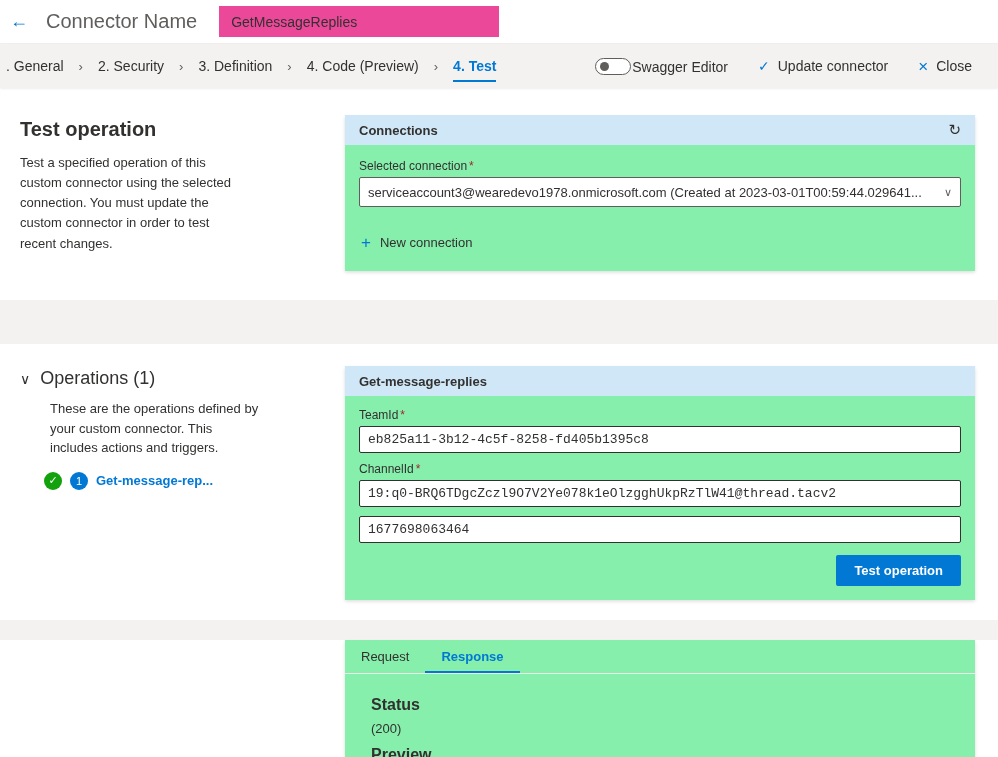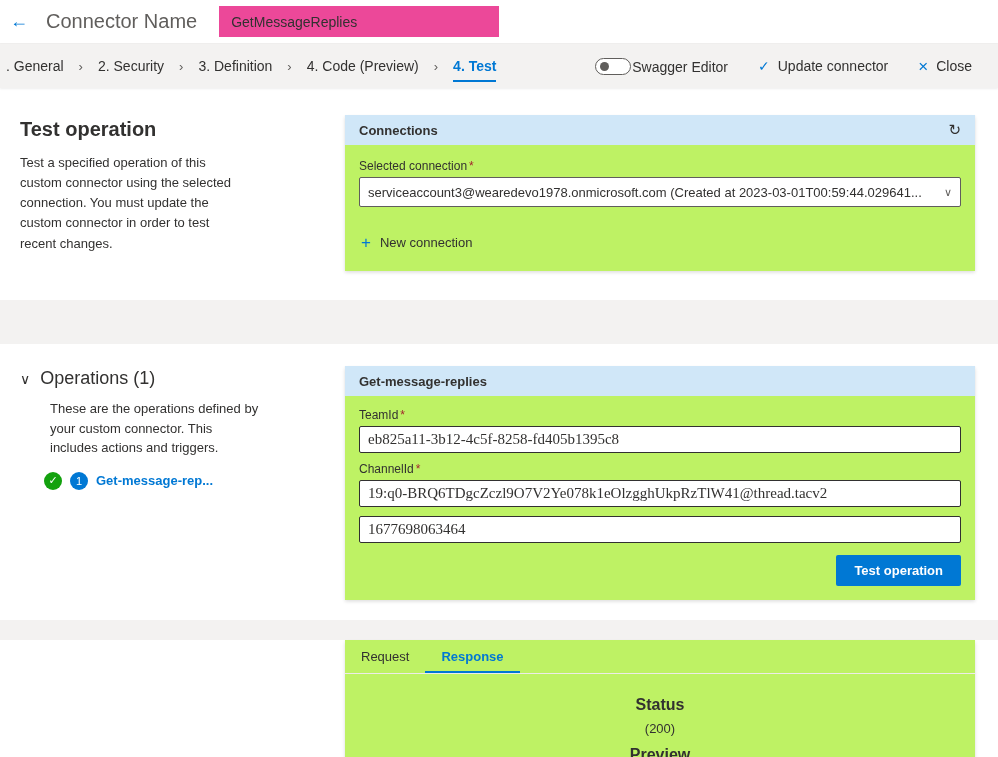--- a/index.html
+++ b/index.html
@@ -44,21 +44,21 @@
   .cmd { display: flex; align-items: center; gap: 8px; font-size: 14px; cursor: pointer; }
   .cmd-icon { color: #0078d4; font-size: 14px; }
   .cmd-icon.x { font-size: 17px; line-height: 1; }
 
   
   .row { background: #fff; display: flex; }
   .row1 { height: 212px; }
   .gap1 { height: 44px; }
   .row2 { height: 276px; }
   .gap2 { height: 20px; }
-  .row3 { background: #fff; height: 117px; display: flex; text-align: center; }
+  .row3 { background: #fff; height: 117px; display: flex; }
 
   .leftcol { width: 345px; flex: 0 0 345px; padding: 16px 24px 0 20px; }
 
   .page-title { font-size: 20px; font-weight: 700; margin: 14px 0 12px; }
   .intro-desc { font-size: 13px; line-height: 1.55; width: 218px; }
 
   .ops-title-row { display: flex; align-items: center; gap: 10px; font-size: 18px; margin-top: 8px; }
   .caret-icon { font-size: 14px; color: #323130; cursor: pointer; }
   .ops-desc { font-size: 13px; line-height: 1.5; margin: 10px 0 14px 30px; width: 212px; }
   .op-item { display: flex; align-items: center; gap: 8px; margin-left: 24px; cursor: pointer; }
@@ -67,21 +67,21 @@
     color: #fff; font-size: 11px; display: flex; align-items: center; justify-content: center;
   }
   .num-circle {
     width: 18px; height: 18px; border-radius: 50%; background: #0078d4;
     color: #fff; font-size: 11px; display: flex; align-items: center; justify-content: center;
   }
   .op-link { color: #0078d4; font-weight: 700; font-size: 13px; }
 
   
   .card {
-    width: 630px; background: #bef264;
+    width: 630px; background: #86efac;
     box-shadow: 0 1.6px 3.6px rgba(0,0,0,0.14), 0 0.3px 0.9px rgba(0,0,0,0.11);
     align-self: flex-start;
   }
   .card-header {
     background: #d0e7f8; height: 30px; display: flex; align-items: center;
     justify-content: space-between; padding: 0 14px;
     font-size: 13px; font-weight: 700;
   }
   .refresh-icon { font-size: 15px; color: #323130; cursor: pointer; font-weight: 400; }
   .card-body { padding: 14px; }
@@ -96,22 +96,22 @@
     padding: 0 8px; font-size: 13px; cursor: pointer;
   }
   .dropdown-value { white-space: nowrap; overflow: hidden; }
   .chevron-icon { color: #605e5c; font-size: 11px; margin-left: 8px; flex: 0 0 auto; }
 
   .new-conn { display: inline-flex; align-items: center; gap: 9px; margin: 18px 0 6px 2px; font-size: 13px; cursor: pointer; }
   .plus-icon { color: #0078d4; font-size: 17px; line-height: 1; }
 
   .text-input {
     width: 100%; height: 27px; border: 1px solid #323130; border-radius: 2px;
-    font-size: 15px; padding: 0 8px; color: #323130; background: #fff; outline: none;
-    font-family: Liberation Serif, serif;
+    font-size: 13px; padding: 0 8px; color: #323130; background: #fff; outline: none;
+    font-family: Liberation Mono, monospace;
   }
 
   .btn-row { display: flex; justify-content: flex-end; margin-top: 12px; }
   .btn-primary {
     background: #0078d4; color: #fff; border: none; border-radius: 2px;
     font-size: 13px; font-weight: 700; padding: 8px 18px; cursor: pointer;
     font-family: "Liberation Sans", sans-serif;
   }
 
   

